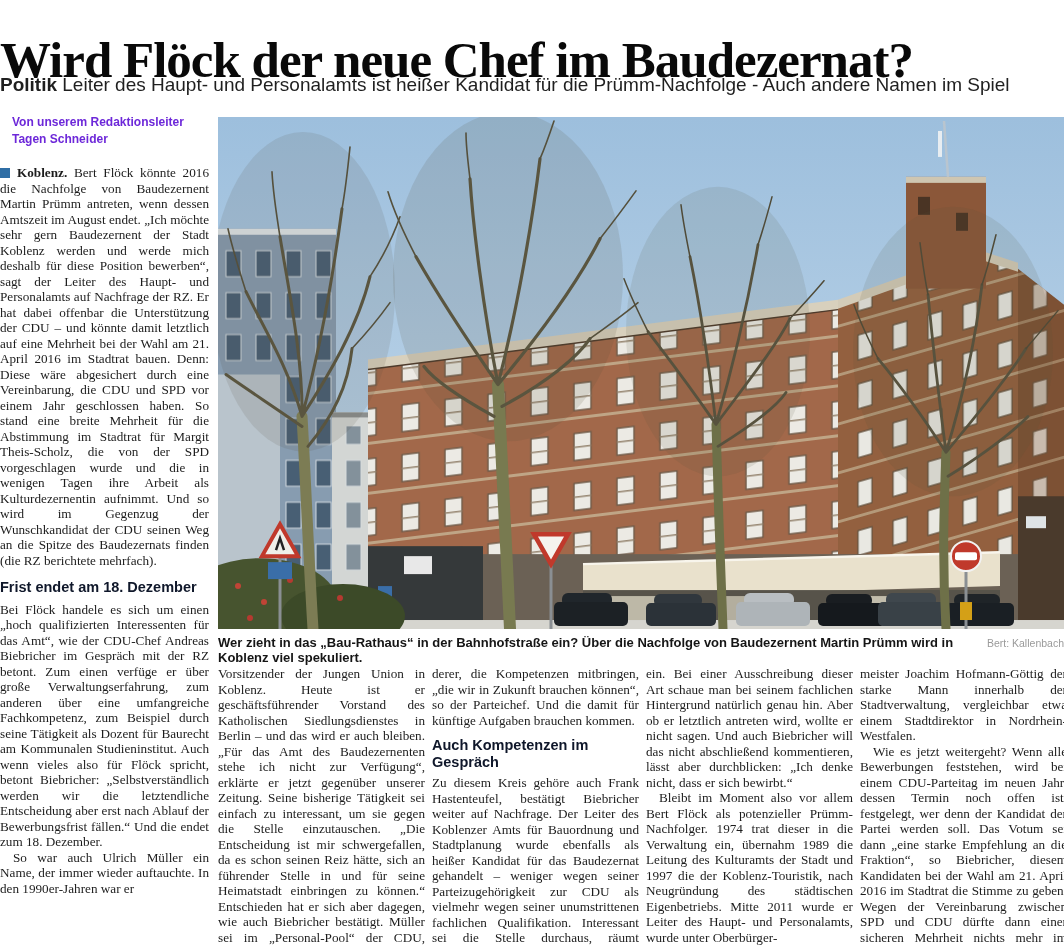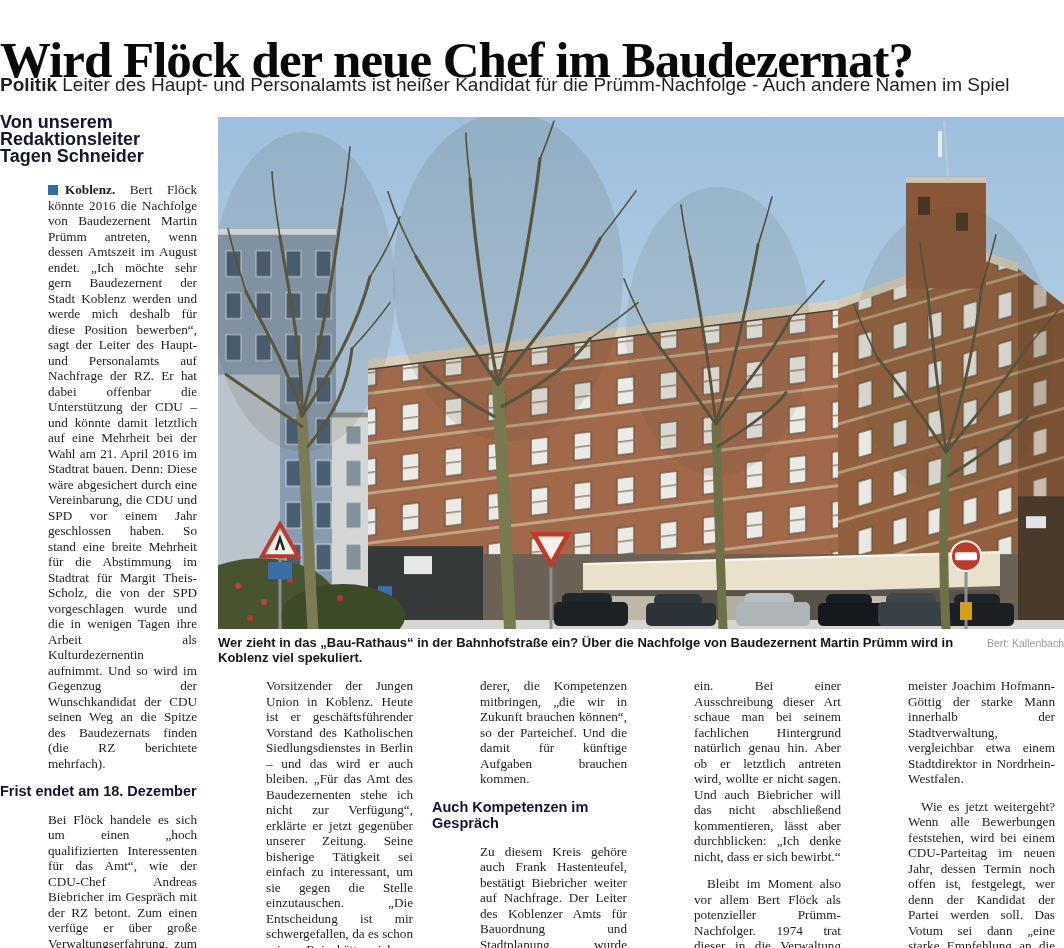--- a/index.html
+++ b/index.html
@@ -5,24 +5,24 @@
   html,body{margin:0;padding:0;background:#ffffff;}
   .page{position:relative;width:1064px;height:948px;background:#fff;overflow:hidden;
         color:#1c1c1c;font-family:"Liberation Serif",serif;}
   .headline{position:absolute;left:0;top:0;width:858px;
         font-family:"Liberation Serif",serif;font-weight:700;font-size:51px;line-height:1.05;
         letter-spacing:-1px;color:#090909;white-space:nowrap;}
   .kicker{position:absolute;left:0;top:74px;width:1064px;
         font-family:"Liberation Sans",sans-serif;font-size:19px;color:#1f1f1f;}
   .kicker b{font-weight:700;}
   .col1{position:absolute;left:0;top:114px;width:209px;height:834px;overflow:hidden;}
-  .byline{font-family:"Liberation Sans",sans-serif;font-weight:600;font-size:18px;
-        line-height:17px;color:#0f172a;margin-bottom:17px;}
-  p.body{margin:12px;font-size:13.2px;line-height:15.5px;text-align:justify;
-        hyphens:auto;-webkit-hyphens:auto;color:#1c1c1c;padding-left:36px;}
+  .byline{font-family:"Liberation Sans",sans-serif;font-weight:600;font-size:12px;
+        line-height:17px;color:#6d28d9;margin-bottom:17px;margin-left:12px;}
+  p.body{margin:0;font-size:13.2px;line-height:15.5px;text-align:justify;
+        hyphens:auto;-webkit-hyphens:auto;color:#1c1c1c;}
   p.body.indent{text-indent:13px;}
   .sq{display:inline-block;width:10px;height:10px;margin-right:7px;position:relative;top:0.5px;}
   .leadloc{font-weight:700;}
   .subhead{font-family:"Liberation Sans",sans-serif;font-weight:700;font-size:14.5px;
         line-height:1.15;margin:11px 0 6px 0;color:#0f172a;}
   .photo-wrap{position:absolute;left:218px;top:117px;width:846px;}
   .photo{display:block;width:846px;height:512px;background:#aac6df;}
   .caption-row{display:flex;align-items:baseline;gap:20px;margin-top:6px;width:846px;}
   .caption{flex:1;font-family:"Liberation Sans",sans-serif;font-weight:700;
         font-size:13px;line-height:15px;color:#151515;}

